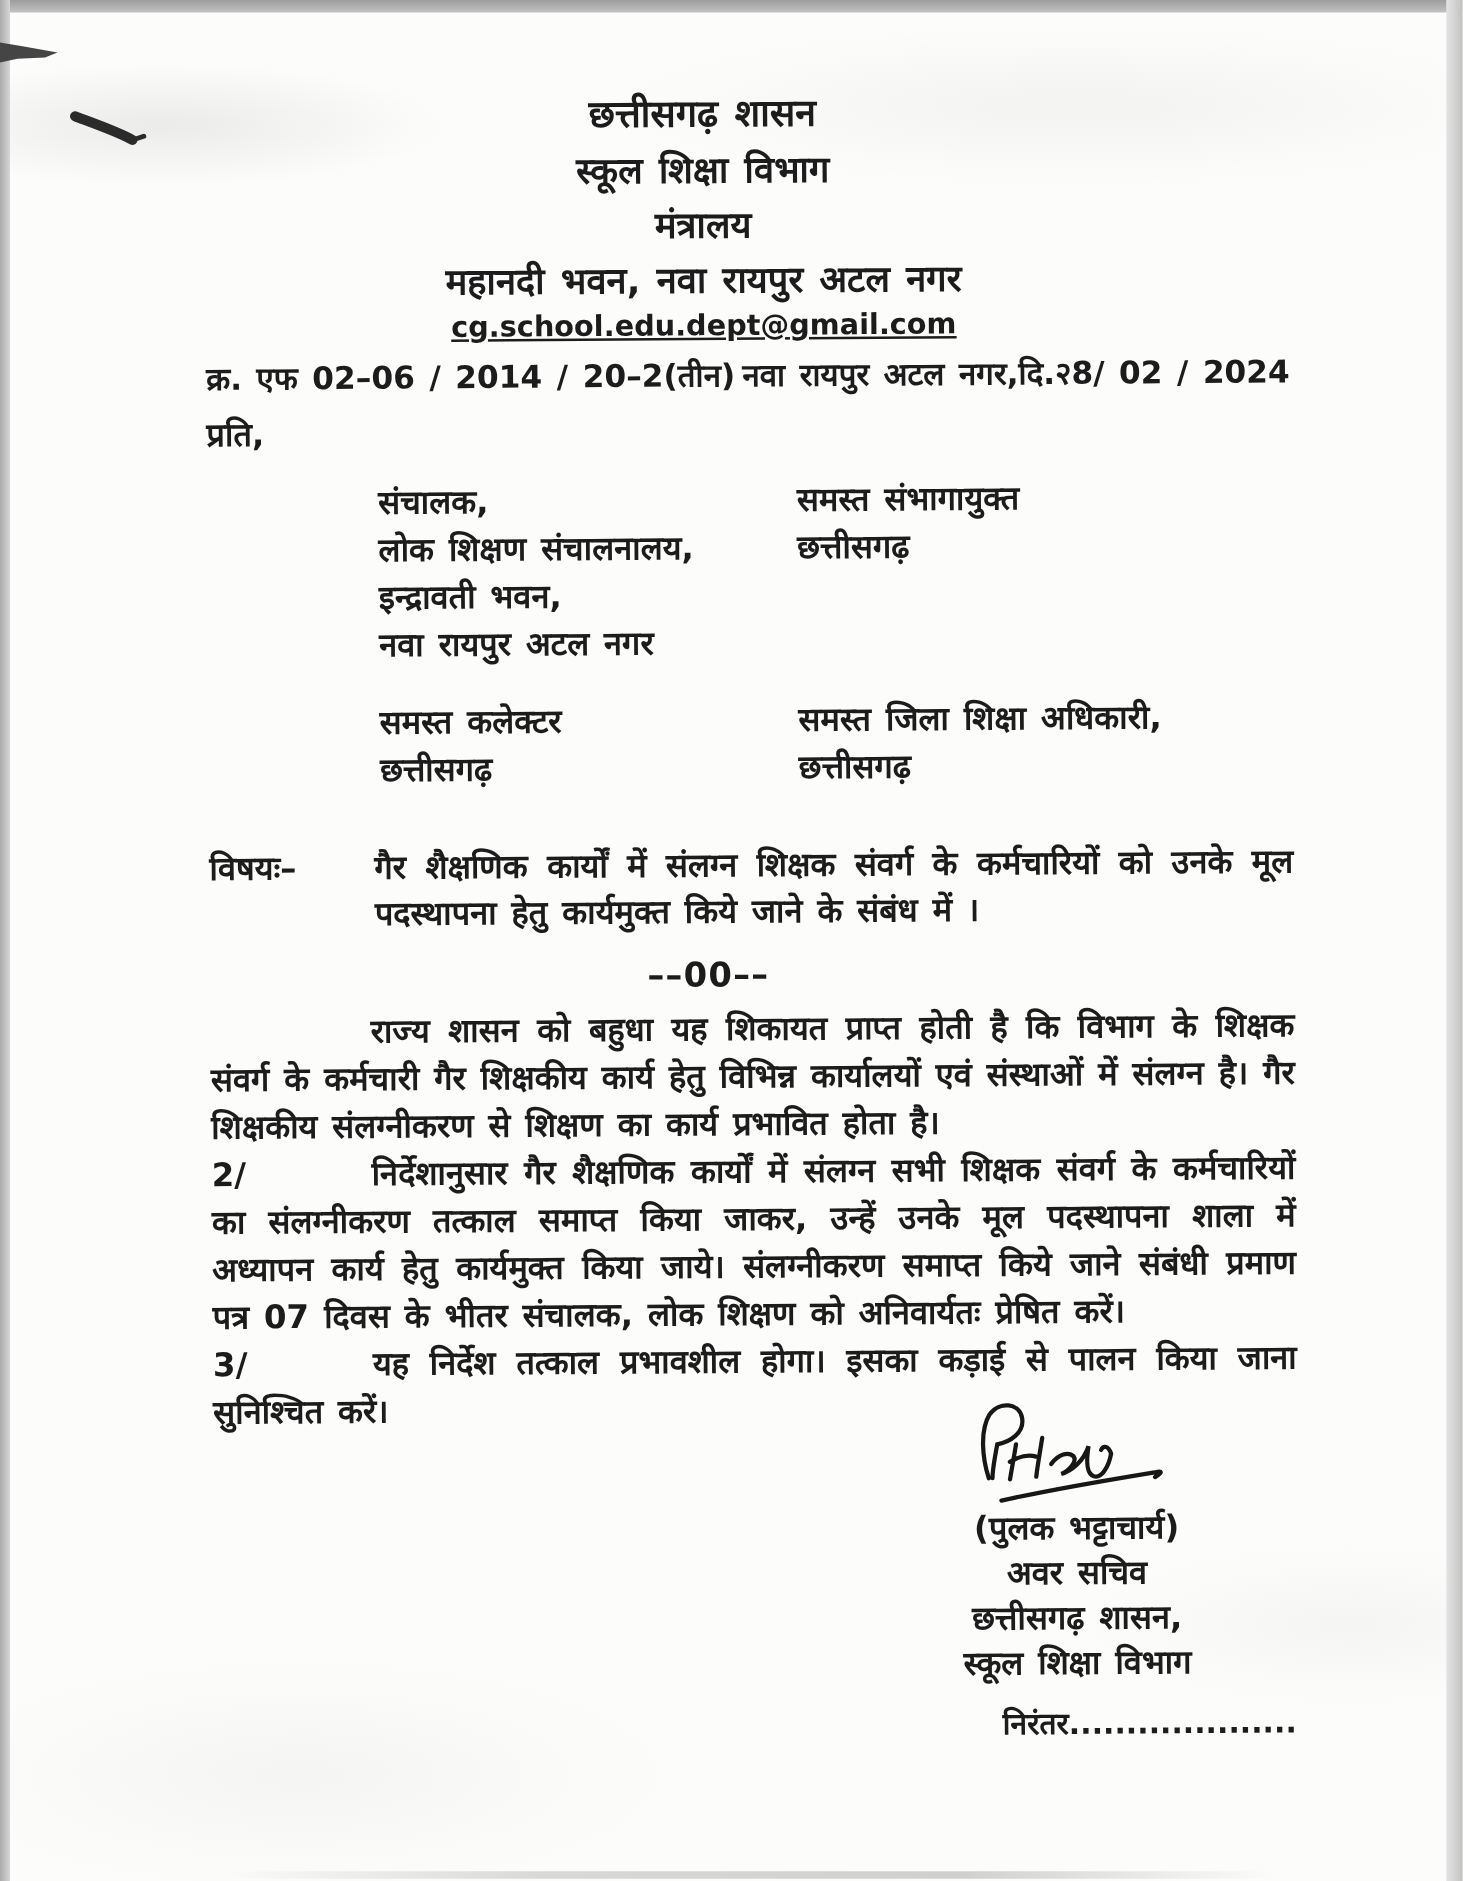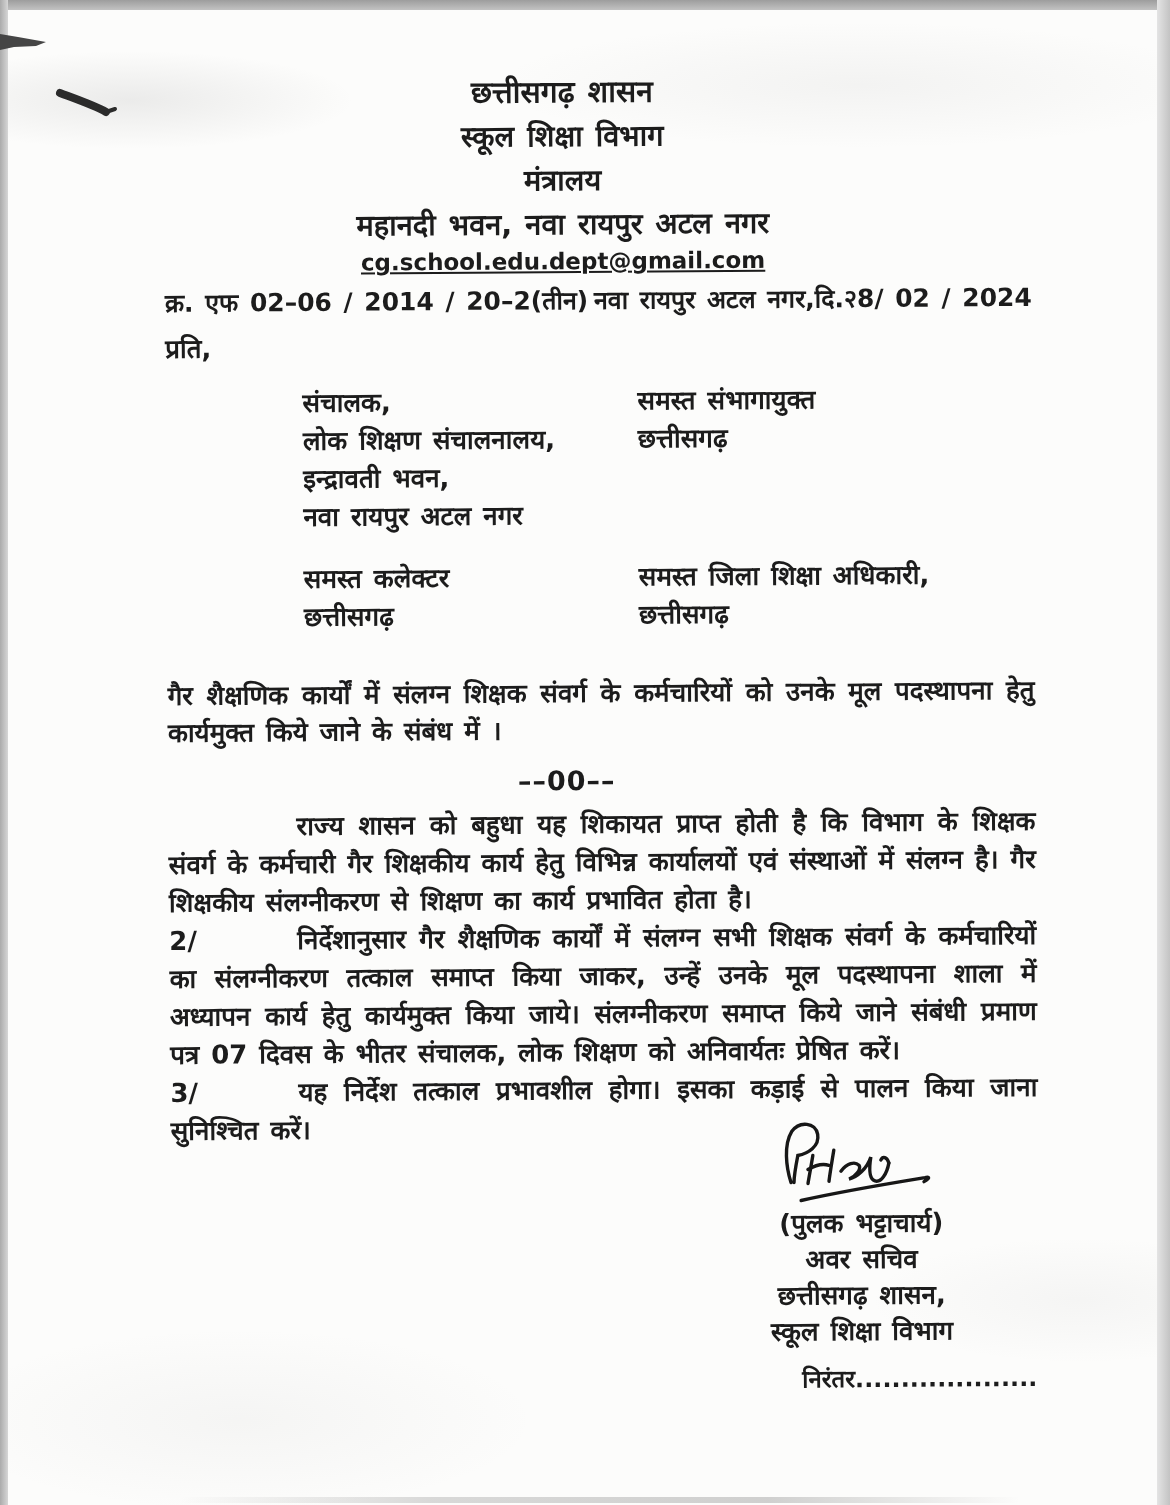--- a/index.html
+++ b/index.html
@@ -122,20 +122,21 @@
         <div>समस्त कलेक्टर</div>
         <div>छत्तीसगढ़</div>
       </div>
       <div class="addr-col">
         <div>समस्त जिला शिक्षा अधिकारी,</div>
         <div>छत्तीसगढ़</div>
       </div>
     </div>
 
     <div class="subject-row">
+      <div class="subject-label">विषयः–</div>
       <div class="subject-text">गैर शैक्षणिक कार्यों में संलग्न शिक्षक संवर्ग के कर्मचारियों को उनके मूल पदस्थापना हेतु कार्यमुक्त किये जाने के संबंध में ।</div>
     </div>
 
     <div class="separator">––00––</div>
 
     <div class="para para1">राज्य शासन को बहुधा यह शिकायत प्राप्त होती है कि विभाग के शिक्षक संवर्ग के कर्मचारी गैर शिक्षकीय कार्य हेतु विभिन्न कार्यालयों एवं संस्थाओं में संलग्न है। गैर शिक्षकीय संलग्नीकरण से शिक्षण का कार्य प्रभावित होता है।</div>
 
     <div class="para para2">
       <span class="para-num">2/</span>
       <span>निर्देशानुसार गैर शैक्षणिक कार्यों में संलग्न सभी शिक्षक संवर्ग के कर्मचारियों का संलग्नीकरण तत्काल समाप्त किया जाकर, उन्हें उनके मूल पदस्थापना शाला में अध्यापन कार्य हेतु कार्यमुक्त किया जाये। संलग्नीकरण समाप्त किये जाने संबंधी प्रमाण पत्र 07 दिवस के भीतर संचालक, लोक शिक्षण को अनिवार्यतः प्रेषित करें।</span>

